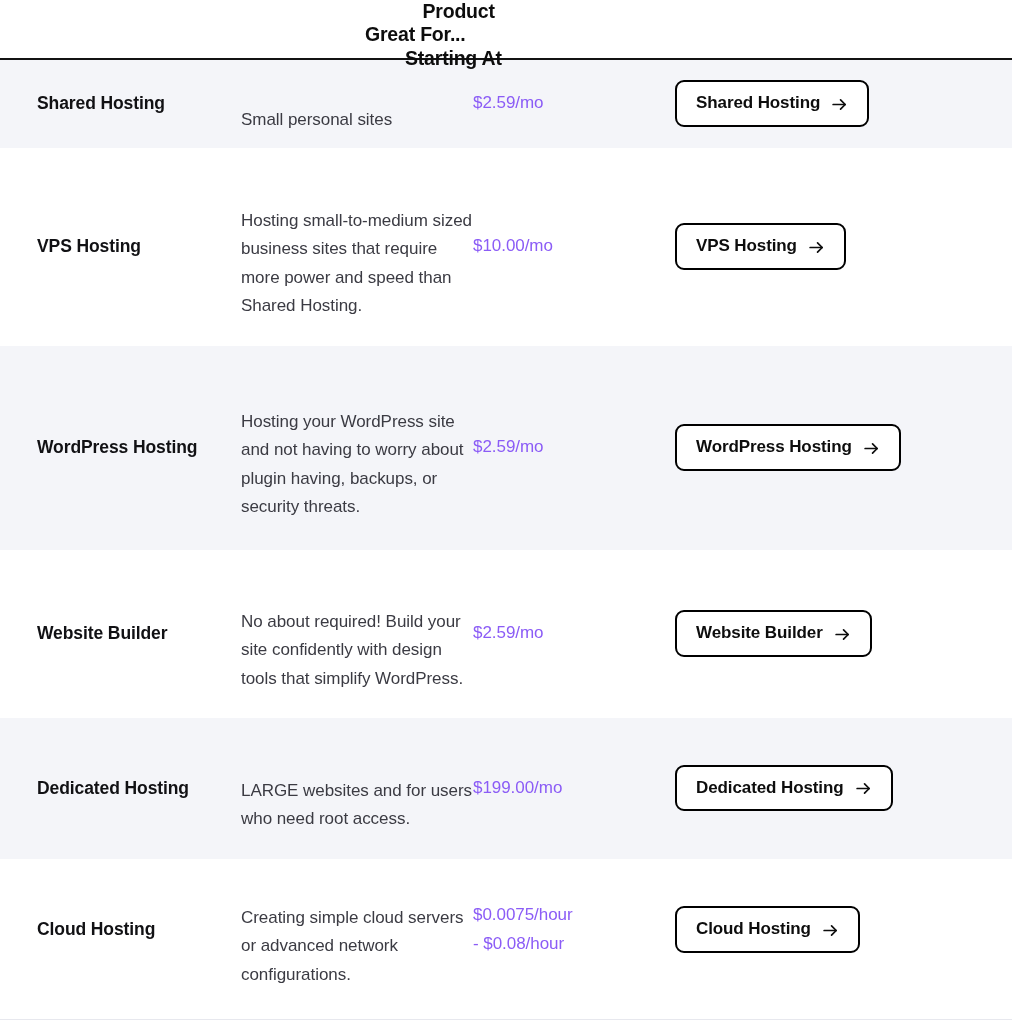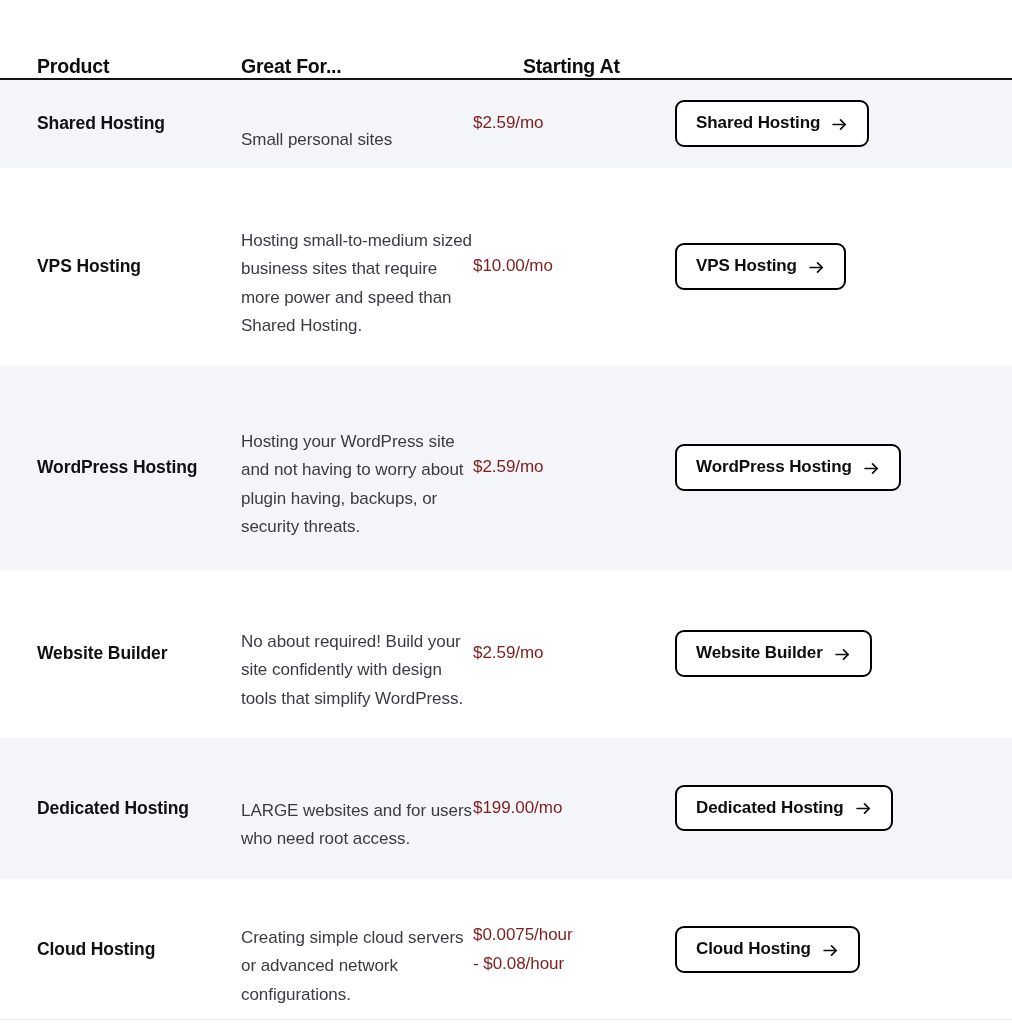--- a/index.html
+++ b/index.html
@@ -16,42 +16,43 @@
     width: 1012px;
     height: 1024px;
     position: relative;
     overflow: hidden;
     background: #ffffff;
   }
 
   
   .table-header {
     display: flex;
-    align-items: flex-end;
-    height: 80px;
+    align-items: center;
+    height: 60px;
     border-bottom: 2px solid #131313;
     background: #ffffff;
+    flex-direction: column;
   }
 
   .table-header .cell {
     font-size: 19.5px;
     font-weight: 700;
     color: #0d0d0d;
     letter-spacing: -0.2px;
     line-height: 1.2;
   }
 
   
   .col-product  { width: 241px; padding-left: 37px; }
   .col-greatfor { width: 282px; padding-left: 0px; }
   .col-price    { width: 202px; padding-left: 0px; }
   .col-action   { width: 287px; padding-left: 0px; display: flex; justify-content: center; }
 
   .table-header .col-product  { padding-left: 37px; }
-  .table-header .col-greatfor { padding-left: 0; margin-left: 0; margin-top: 38px; }
+  .table-header .col-greatfor { padding-left: 0; margin-left: 0; }
 
   
   .table-row {
     display: flex;
     align-items: center;
     background: #ffffff;
     border-bottom: 1px solid transparent;
   }
   .table-row.striped { background: #f4f5f9; }
 
@@ -71,21 +72,21 @@
     color: #3b3b43;
     line-height: 28.5px;
     max-width: 232px;
     letter-spacing: -0.05px;
     margin-top: 34px;
   }
 
   .price {
     font-size: 17px;
     font-weight: 400;
-    color: #7f1d1d;
+    color: #8b5cf6;
     line-height: 28.5px;
     letter-spacing: -0.05px;
     white-space: pre-line;
   }
 
   
   .cta-button {
     display: inline-flex;
     align-items: center;
     justify-content: center;

